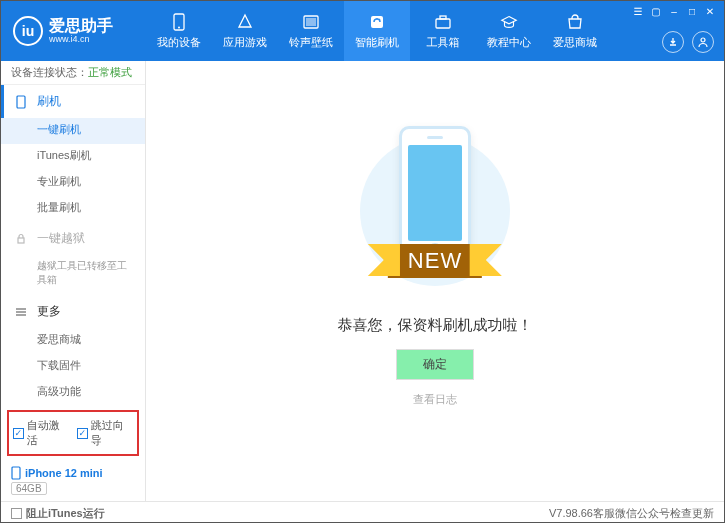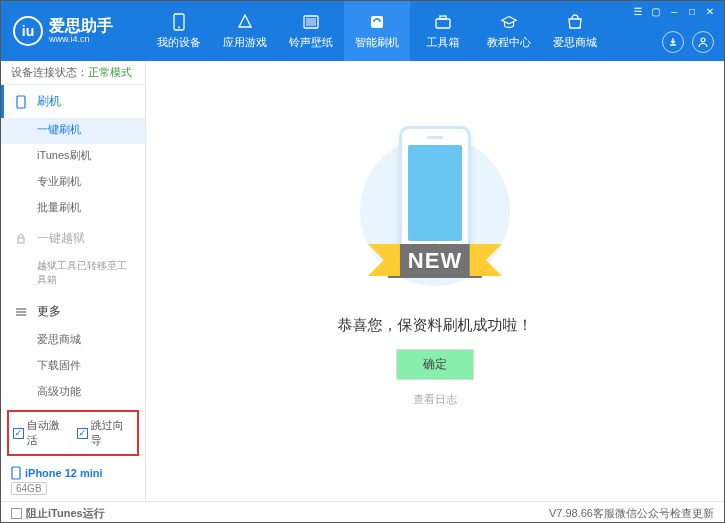--- a/index.html
+++ b/index.html
@@ -34,21 +34,21 @@
 .device-name { color: #1a7be0; font-weight: bold; display: flex; align-items: center; gap: 4px; }
 .device-cap { display: inline-block; border: 1px solid #ccc; padding: 0 4px; font-size: 10px; margin-top: 2px; border-radius: 2px; color: #888; }
 .main { flex: 1; position: relative; display: flex; flex-direction: column; align-items: center; justify-content: center; }
 .phone-illus { position: relative; width: 150px; height: 170px; margin-top: -30px; }
 .circle-bg { width: 150px; height: 150px; background: #e8f5fd; border-radius: 50%; position: absolute; top: 10px; left: 0; }
 .phone { width: 72px; height: 140px; background: #fff; border: 3px solid #d0e8f8; border-radius: 10px; position: absolute; left: 39px; top: 0; box-shadow: 0 3px 8px rgba(0,0,0,0.08); }
 .phone::before { content:''; position:absolute; top:7px; left:50%; transform:translateX(-50%); width:16px; height:3px; background:#d0e8f8; border-radius:2px; }
 .phone::after { content:''; position:absolute; bottom:6px; left:50%; transform:translateX(-50%); width:10px; height:10px; border:2px solid #d0e8f8; border-radius:50%; }
 .phone-screen { position:absolute; top:16px; left:6px; right:6px; bottom:22px; background:#68c5f2; border-radius:2px; }
 .new-banner { position: absolute; bottom: 18px; left: 50%; transform: translateX(-50%); }
-.ribbon { background: #737373; color: #fff; font-weight: bold; font-size: 22px; padding: 4px 20px; position: relative; text-shadow: 0 1px 0 rgba(0,0,0,0.15); letter-spacing: 1px; }
+.ribbon { background: #a16207; color: #fff; font-weight: normal; font-size: 22px; padding: 4px 20px; position: relative; text-shadow: 0 1px 0 rgba(0,0,0,0.15); letter-spacing: 1px; }
 .ribbon::before, .ribbon::after { content:''; position:absolute; top:0; border:16px solid #fc3; }
 .ribbon::before { left:-20px; border-left-color:transparent; }
 .ribbon::after { right:-20px; border-right-color:transparent; }
 .success-text { margin-top: 20px; font-size: 15px; color: #333; }
 .confirm-btn { margin-top: 14px; border: 1px solid #ddd; background: #86efac; padding: 6px 26px; font-size: 12px; color: #444; cursor: pointer; }
 .log-link { margin-top: 12px; font-size: 11px; color: #aaa; cursor: pointer; }
 .footer { height: 23px; border-top: 1px solid #e5e5e5; display: flex; align-items: center; font-size: 11px; color: #666; padding: 0 10px; justify-content: space-between; }
 .footer-left { display: flex; align-items: center; gap: 4px; font-weight: bold; }
 .footer-right { display: flex; align-items: center; }
 .fcb { width:11px; height:11px; border:1px solid #999; display:inline-block; }

